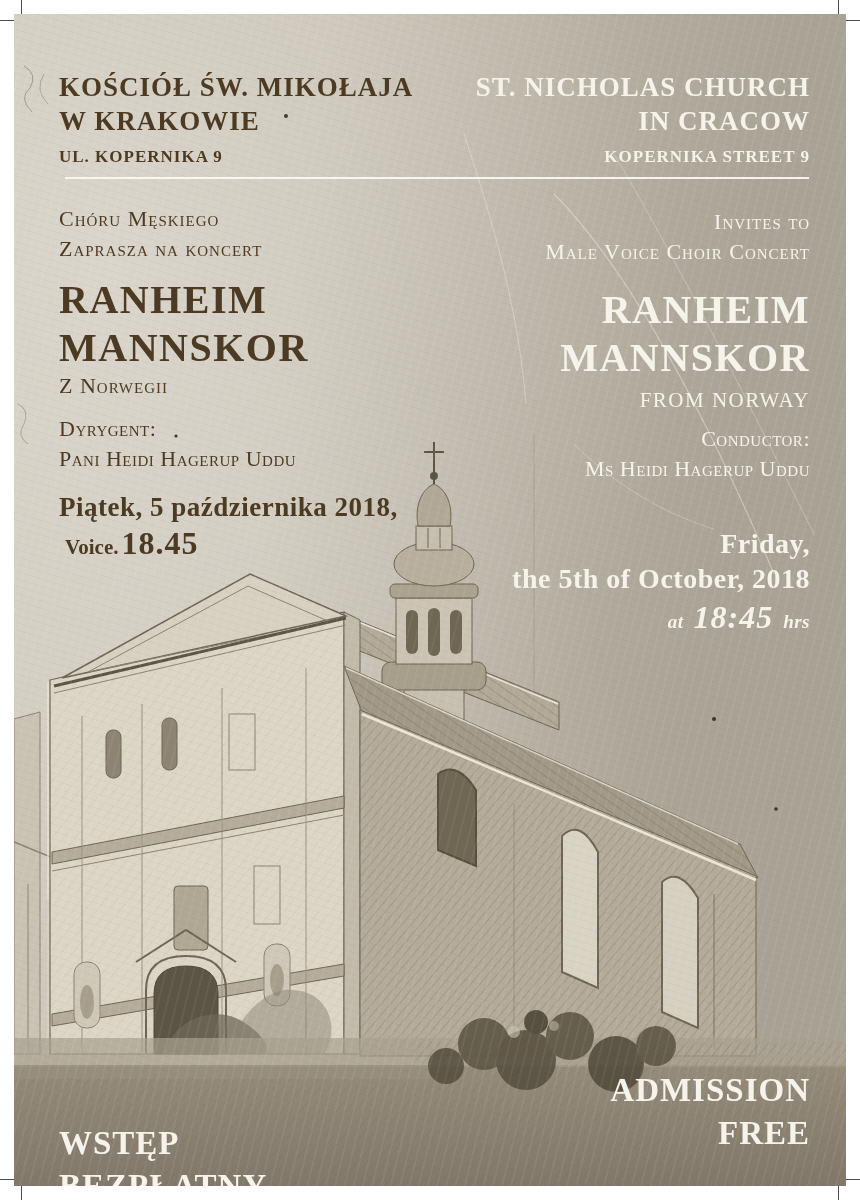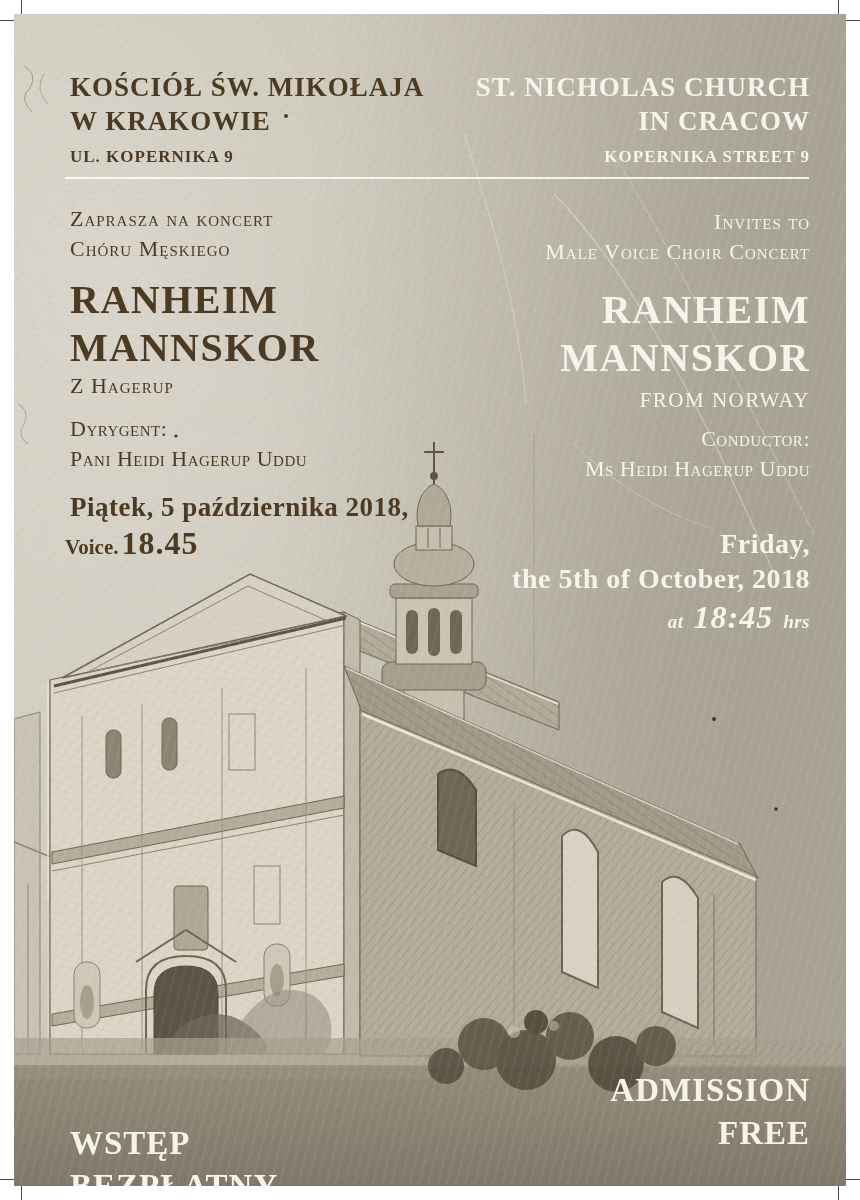--- a/index.html
+++ b/index.html
@@ -17,21 +17,21 @@
       linear-gradient(98deg,#ccc6b7 0%,#c7c1b2 32%,#b6b0a2 58%,#aaa497 78%,#a7a194 100%);
   }
   .art{position:absolute;left:0;top:0;z-index:1;}
   .grain{
     position:absolute;inset:0;z-index:2;pointer-events:none;
     background-image:
       repeating-linear-gradient(104deg, rgba(255,255,255,0.05) 0 2px, rgba(255,255,255,0) 2px 9px),
       repeating-linear-gradient(17deg, rgba(92,82,62,0.045) 0 1px, rgba(92,82,62,0) 1px 7px);
   }
   .block{position:absolute;z-index:3;}
-  .left{color:#4d3a23;text-align:left;left:56px;}
+  .left{color:#4d3a23;text-align:left;left:45px;}
   .right{color:#f6f3ea;text-align:right;right:36px;}
   .name{font-size:27px;line-height:34px;font-weight:bold;letter-spacing:1px;}
   .addr{font-size:17px;font-weight:bold;letter-spacing:1px;margin-top:9px;}
   .rule{position:absolute;z-index:3;left:51px;right:37px;top:163px;height:2px;background:rgba(252,250,243,0.92);}
   .invite{font-size:22px;line-height:30px;font-variant:small-caps;letter-spacing:1px;}
   .big{font-size:40px;line-height:48px;font-weight:bold;letter-spacing:1.5px;}
   .origin-l{font-size:22px;font-variant:small-caps;letter-spacing:1px;margin-top:1px;}
   .origin-r{font-size:21px;font-weight:normal;letter-spacing:1.5px;margin-top:6px;}
   .cond{font-size:22px;line-height:30px;font-variant:small-caps;letter-spacing:0.5px;}
   .date-l{font-size:27px;font-weight:bold;letter-spacing:0.5px;}
@@ -206,30 +206,30 @@
     <div class="name">
       <div>KOŚCIÓŁ ŚW. MIKOŁAJA</div>
       <div>W KRAKOWIE</div>
     </div>
     <div class="addr">UL. KOPERNIKA 9</div>
   </div>
 
   <div class="rule"></div>
 
   <div class="block left l-invite invite">
+    <div>Chóru Męskiego</div>
     <div>Zaprasza na koncert</div>
-    <div>Chóru Męskiego</div>
   </div>
 
   <div class="block left l-ensemble">
     <div class="big">
       <div>RANHEIM</div>
       <div>MANNSKOR</div>
     </div>
-    <div class="origin-l">Z Hagerup</div>
+    <div class="origin-l">Z Norwegii</div>
   </div>
 
   <div class="block left l-conductor cond">
     <div>Dyrygent:</div>
     <div>Pani Heidi Hagerup Uddu</div>
   </div>
 
   <div class="block left l-date date-l">Piątek, 5 października 2018,</div>
 
   <div class="block left l-time time-row">

